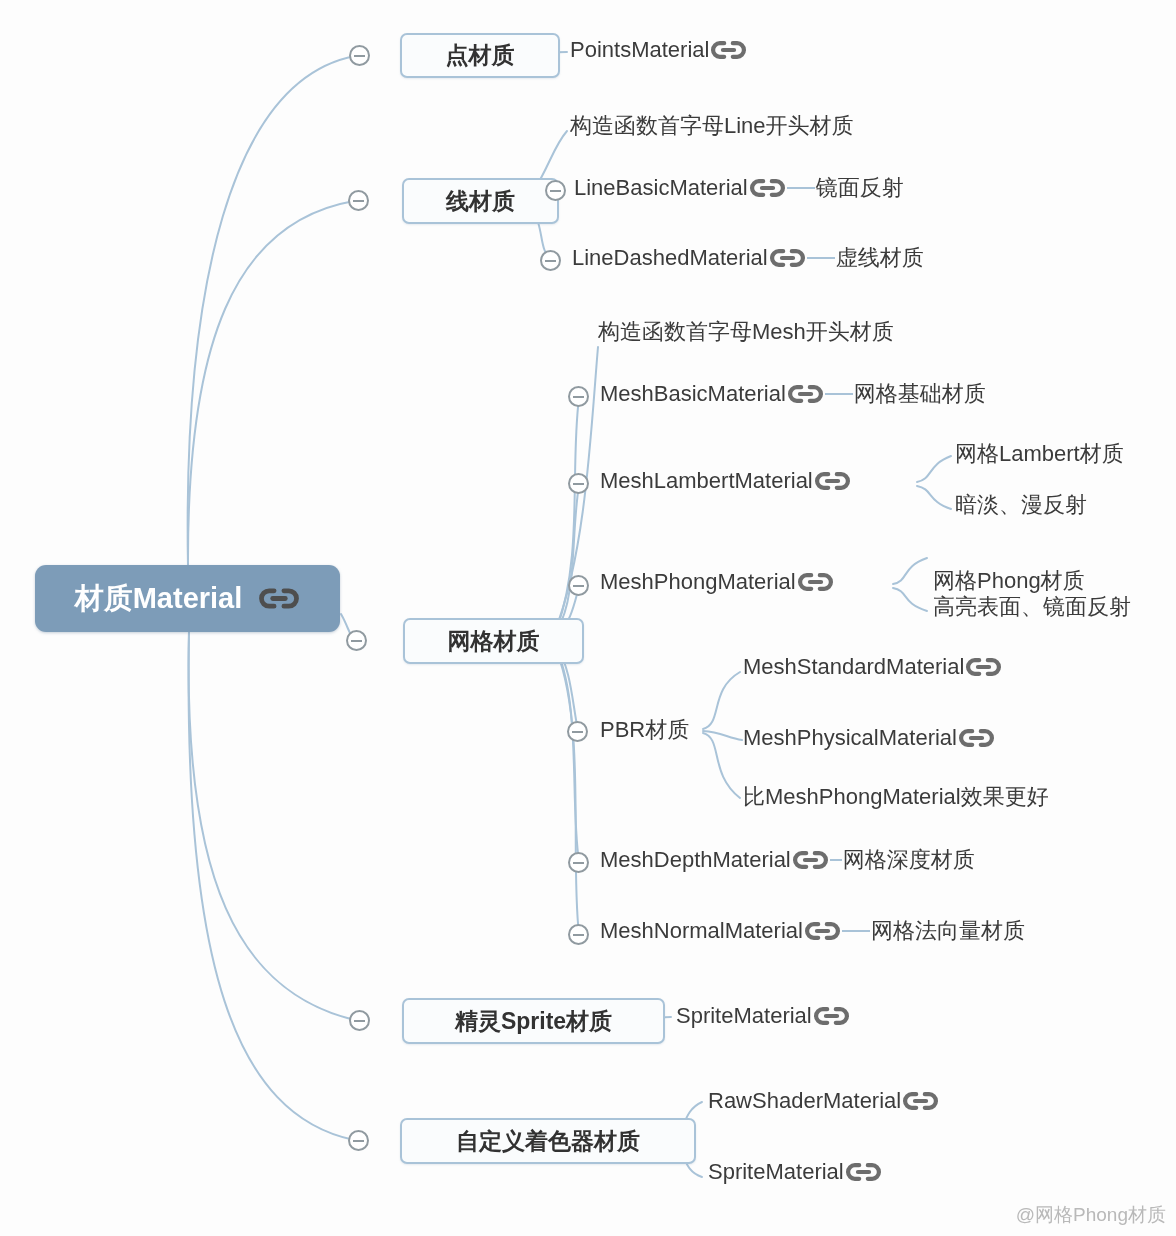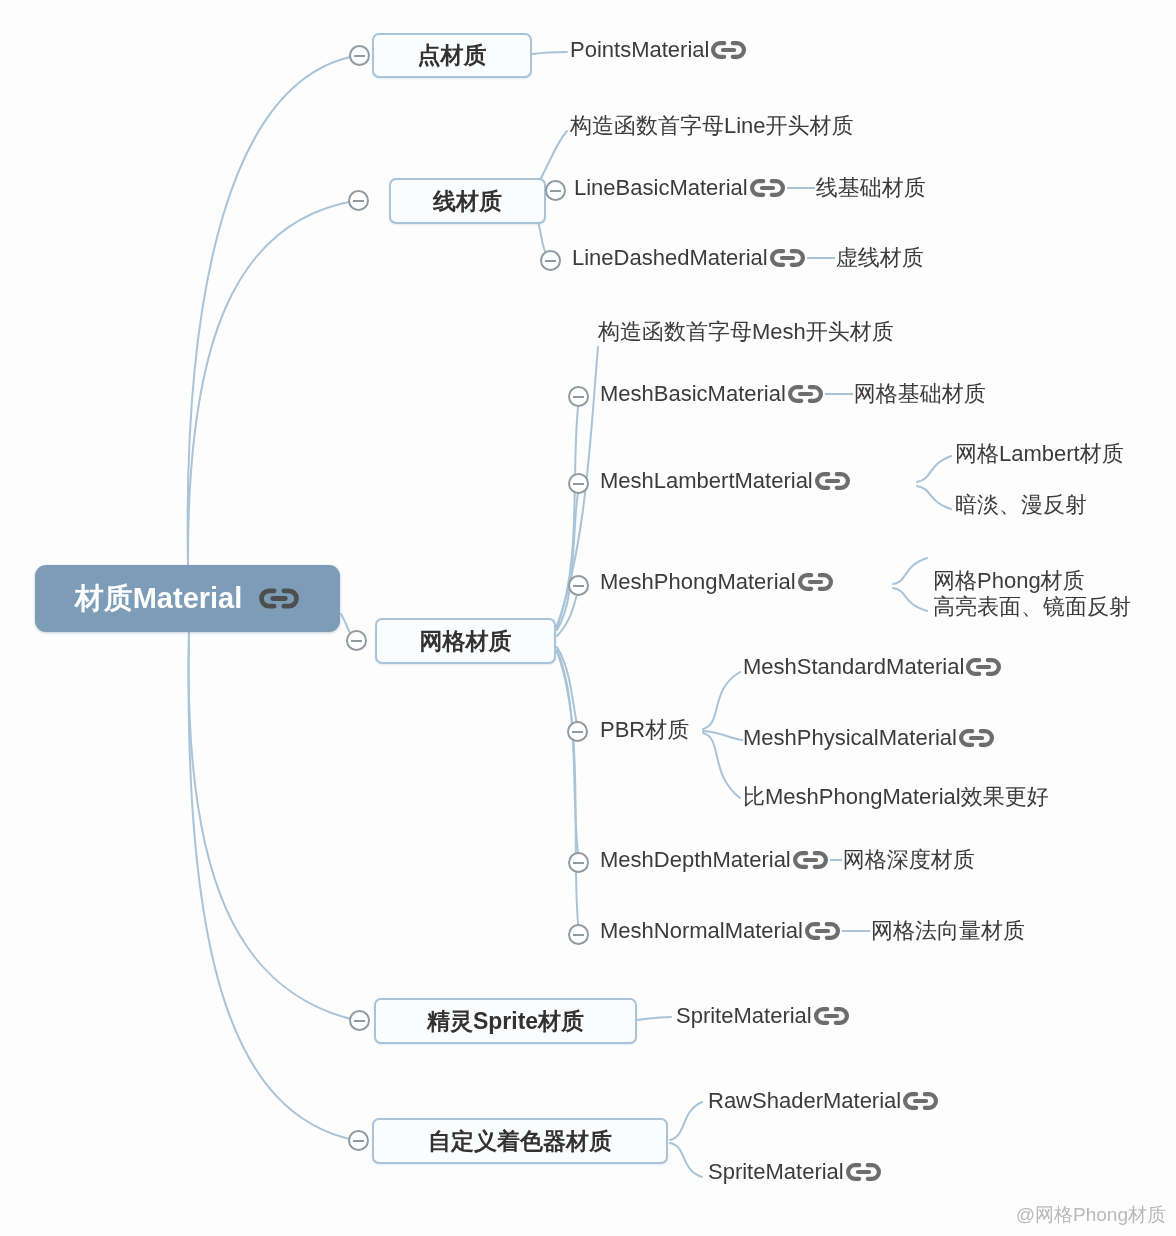--- a/index.html
+++ b/index.html
@@ -9,21 +9,21 @@
     font-family:"Liberation Sans","DejaVu Sans",sans-serif;
     color:#3b3b3b;
   }
   #stage{position:absolute;inset:0;}
   #wires{position:absolute;left:0;top:0;}
   .c{fill:none;stroke:#a9c3d8;stroke-width:2;stroke-linecap:round;}
   .bnode{
     position:absolute;display:flex;align-items:center;justify-content:center;
     background:#fafcfd;border:2px solid #a9c3d8;border-radius:7px;
     font-size:23px;font-weight:600;color:#323232;box-sizing:border-box;
-    box-shadow:0 1px 2px rgba(120,150,180,.18);white-space:nowrap;
+    box-shadow:0 1px 2px rgba(120,150,180,.18);white-space:nowrap;margin-left:28px;
   }
   .root{
     position:absolute;left:35px;top:565px;width:305px;height:67px;
     display:flex;align-items:center;justify-content:center;gap:16px;
     background:#7d9cb8;border-radius:11px;color:#ffffff;
     font-size:29px;font-weight:600;box-sizing:border-box;white-space:nowrap;
     box-shadow:0 1px 3px rgba(90,120,150,.35);
   }
   .leaf{
     position:absolute;display:flex;align-items:center;gap:1px;
@@ -96,21 +96,21 @@
     <svg class="chain" viewBox="0 0 30 16">
       <path d="M11.5 2.5 H8 a5.5 5.5 0 0 0 0 11 h3.5"></path>
       <path d="M18.5 2.5 H22 a5.5 5.5 0 0 1 0 11 h-3.5"></path>
       <line x1="10.5" y1="8" x2="19.5" y2="8"></line>
     </svg>
   </div>
 
   <div class="bnode" style="left:372px;top:33px;width:160px;height:45px">
     <span>点材质</span>
   </div>
-  <div class="bnode" style="left:389px;top:178px;width:157px;height:46px">
+  <div class="bnode" style="left:374px;top:178px;width:157px;height:46px">
     <span>线材质</span>
   </div>
   <div class="bnode" style="left:375px;top:618px;width:181px;height:46px">
     <span>网格材质</span>
   </div>
   <div class="bnode" style="left:372px;top:1118px;width:296px;height:46px">
     <span>自定义着色器材质</span>
   </div>
   <div class="bnode" style="left:374px;top:998px;width:263px;height:46px">
     <span>精灵Sprite材质</span>
@@ -144,21 +144,21 @@
   </div>
 
   <div class="leaf" style="left:574px;top:175px">
     <span class="lbl">LineBasicMaterial</span>
     <svg class="chain" viewBox="0 0 30 16">
       <path d="M11.5 2.5 H8 a5.5 5.5 0 0 0 0 11 h3.5"></path>
         <path d="M18.5 2.5 H22 a5.5 5.5 0 0 1 0 11 h-3.5"></path>
         <line x1="10.5" y1="8" x2="19.5" y2="8"></line>
     </svg>
     <span class="dash"></span>
-    <span class="desc">线基础材质</span>
+    <span class="desc">镜面反射</span>
   </div>
 
   <div class="leaf" style="left:572px;top:245px">
     <span class="lbl">LineDashedMaterial</span>
     <svg class="chain" viewBox="0 0 30 16">
       <path d="M11.5 2.5 H8 a5.5 5.5 0 0 0 0 11 h3.5"></path>
         <path d="M18.5 2.5 H22 a5.5 5.5 0 0 1 0 11 h-3.5"></path>
         <line x1="10.5" y1="8" x2="19.5" y2="8"></line>
     </svg>
     <span class="dash"></span>

